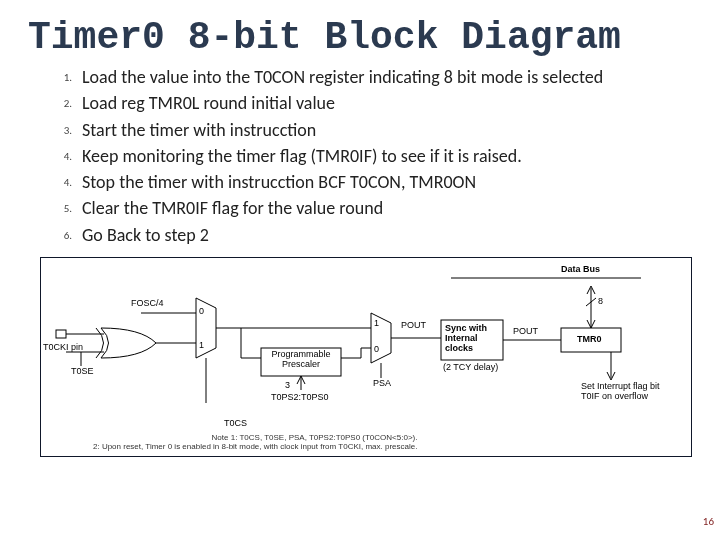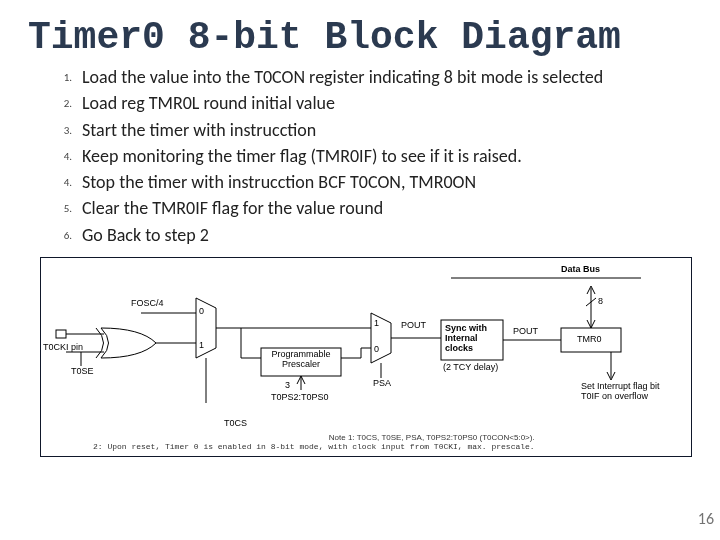--- a/index.html
+++ b/index.html
@@ -54,22 +54,22 @@
     position: absolute;
     left: 22px;
     bottom: 2px;
     text-align: right;
   }
   .lbl { position: absolute; font-size: 9px; color: #000; }
   .pagenum {
     position: absolute;
     right: 6px;
     bottom: 12px;
-    font-size: 16px;
-    color: #737373;
+    font-size: 11px;
+    color: #7f1d1d;
   }
   svg { position: absolute; left: 0; top: 0; }
 </style>
 </head>
 <body>
 
 <div class="title">Timer0 8-bit Block Diagram</div>
 
 <div class="steps">
   <div class="row">
@@ -173,22 +173,22 @@
   <span class="lbl" style="left:224px; top:92px; width:72px; text-align:center; line-height:1.1;">Programmable Prescaler</span>
   <span class="lbl" style="left:244px; top:122px;">3</span>
   <span class="lbl" style="left:230px; top:134px;">T0PS2:T0PS0</span>
   <span class="lbl" style="left:333px; top:60px;">1</span>
   <span class="lbl" style="left:333px; top:86px;">0</span>
   <span class="lbl" style="left:332px; top:120px;">PSA</span>
   <span class="lbl" style="left:360px; top:62px;">POUT</span>
   <span class="lbl" style="left:404px; top:66px; width:54px; text-align:left; line-height:1.1; font-weight:bold;">Sync with Internal clocks</span>
   <span class="lbl" style="left:402px; top:104px;">(2 TCY delay)</span>
   <span class="lbl" style="left:472px; top:68px;">POUT</span>
-  <span class="lbl" style="left:536px; top:76px; font-weight:normal;">TMR0</span>
+  <span class="lbl" style="left:536px; top:76px; font-weight:bold;">TMR0</span>
   <span class="lbl" style="left:540px; top:124px; width:80px; text-align:left; line-height:1.1;">Set Interrupt flag bit T0IF on overflow</span>
 
   <div class="notes">
     <div>Note 1:  T0CS, T0SE, PSA, T0PS2:T0PS0 (T0CON&lt;5:0&gt;).</div>
-    <div style="padding-left:26px;font-family:Liberation Mono, monospace;">2:  Upon reset, Timer 0 is enabled in 8-bit mode, with clock input from T0CKI, max. prescale.</div>
+    <div style="padding-left:26px;">2:  Upon reset, Timer 0 is enabled in 8-bit mode, with clock input from T0CKI, max. prescale.</div>
   </div>
 </div>
 
 <div class="pagenum">16</div>
 
 </body></html>

